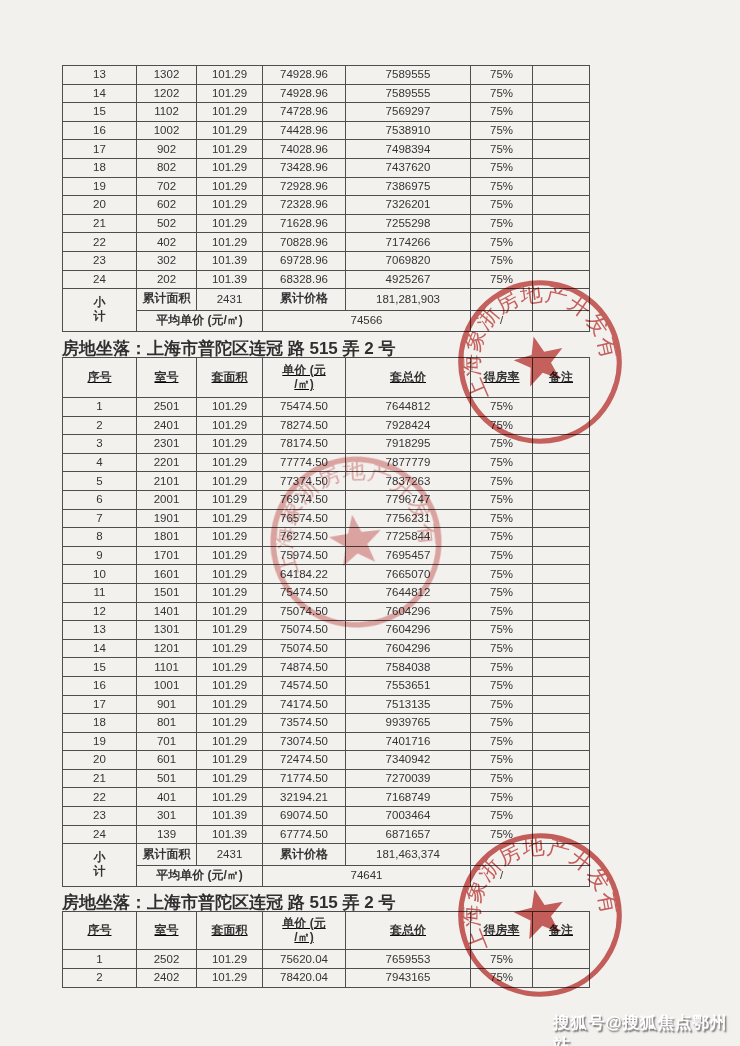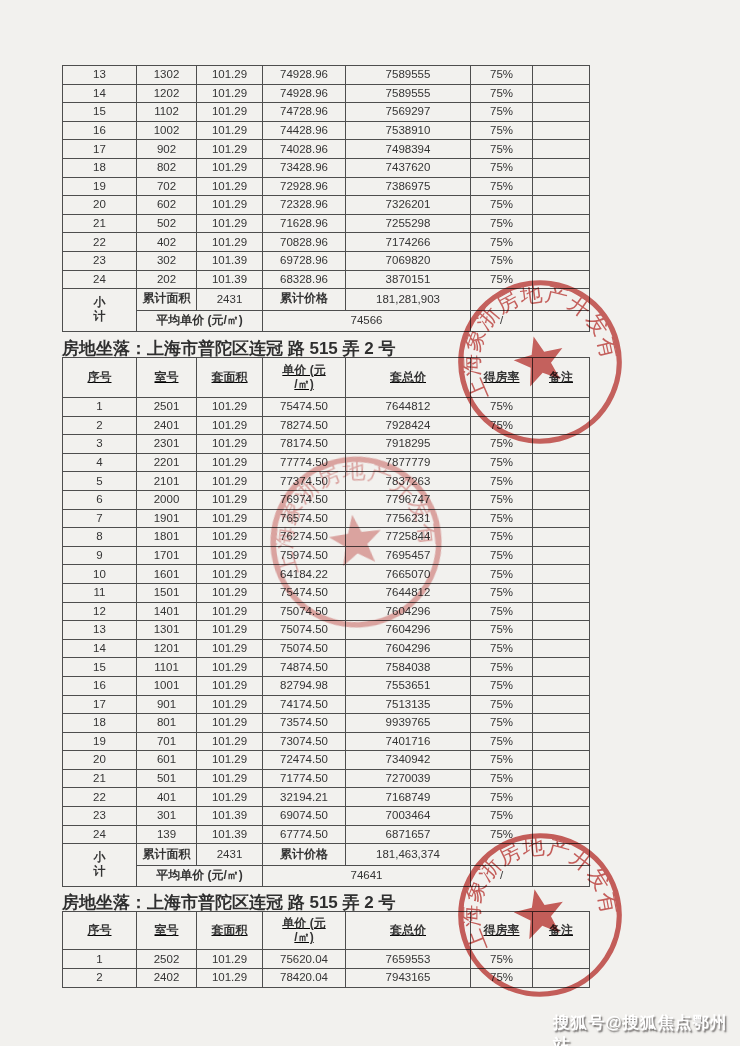--- a/index.html
+++ b/index.html
@@ -134,21 +134,21 @@
           <td>69728.96</td>
           <td>7069820</td>
           <td>75%</td>
           <td></td>
         </tr>
         <tr>
           <td>24</td>
           <td>202</td>
           <td>101.39</td>
           <td>68328.96</td>
-          <td>3870151</td>
+          <td>4925267</td>
           <td>75%</td>
           <td></td>
         </tr>
       </tbody>
     <tbody>
       <tr class="sm">
         <td rowspan="2" class="b pre">小
 计</td>
         <td class="b">累计面积</td>
         <td>2431</td>
@@ -233,21 +233,21 @@
           <td>5</td>
           <td>2101</td>
           <td>101.29</td>
           <td>77374.50</td>
           <td>7837263</td>
           <td>75%</td>
           <td></td>
         </tr>
         <tr>
           <td>6</td>
-          <td>2000</td>
+          <td>2001</td>
           <td>101.29</td>
           <td>76974.50</td>
           <td>7796747</td>
           <td>75%</td>
           <td></td>
         </tr>
         <tr>
           <td>7</td>
           <td>1901</td>
           <td>101.29</td>
@@ -325,21 +325,21 @@
           <td>101.29</td>
           <td>74874.50</td>
           <td>7584038</td>
           <td>75%</td>
           <td></td>
         </tr>
         <tr>
           <td>16</td>
           <td>1001</td>
           <td>101.29</td>
-          <td>82794.98</td>
+          <td>74574.50</td>
           <td>7553651</td>
           <td>75%</td>
           <td></td>
         </tr>
         <tr>
           <td>17</td>
           <td>901</td>
           <td>101.29</td>
           <td>74174.50</td>
           <td>7513135</td>

